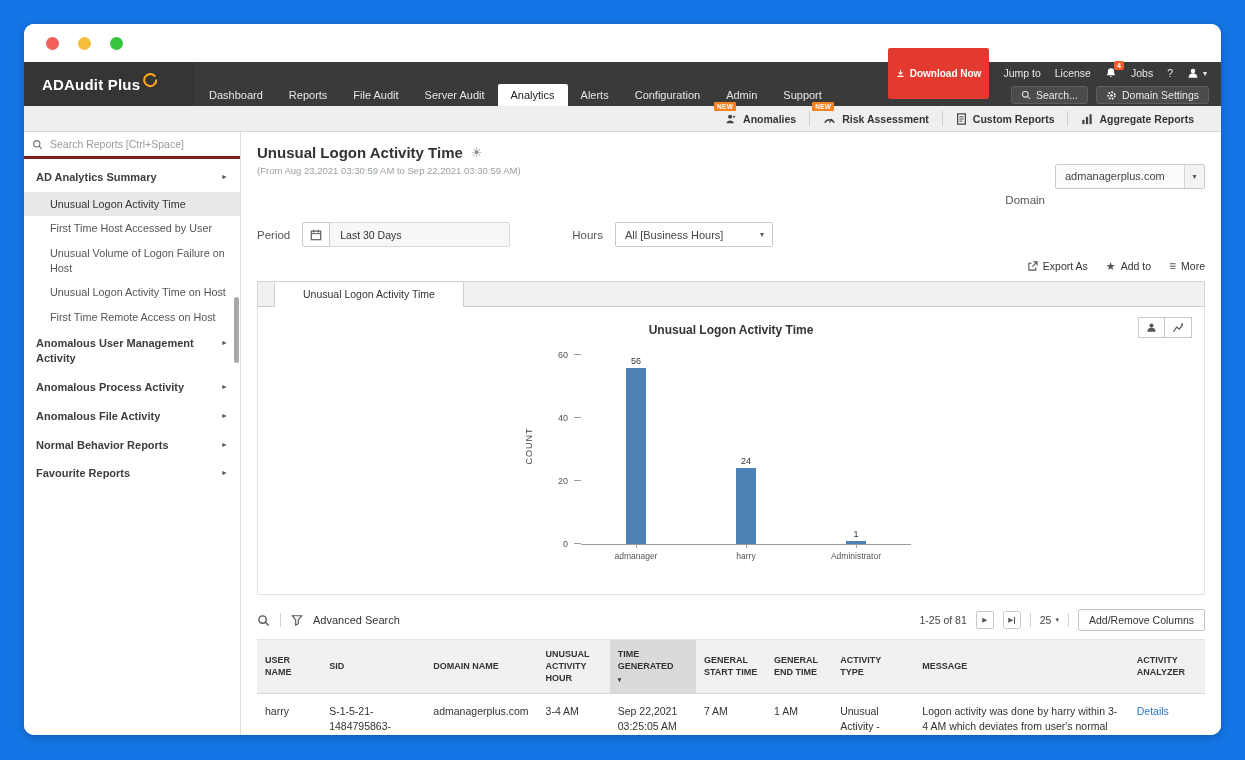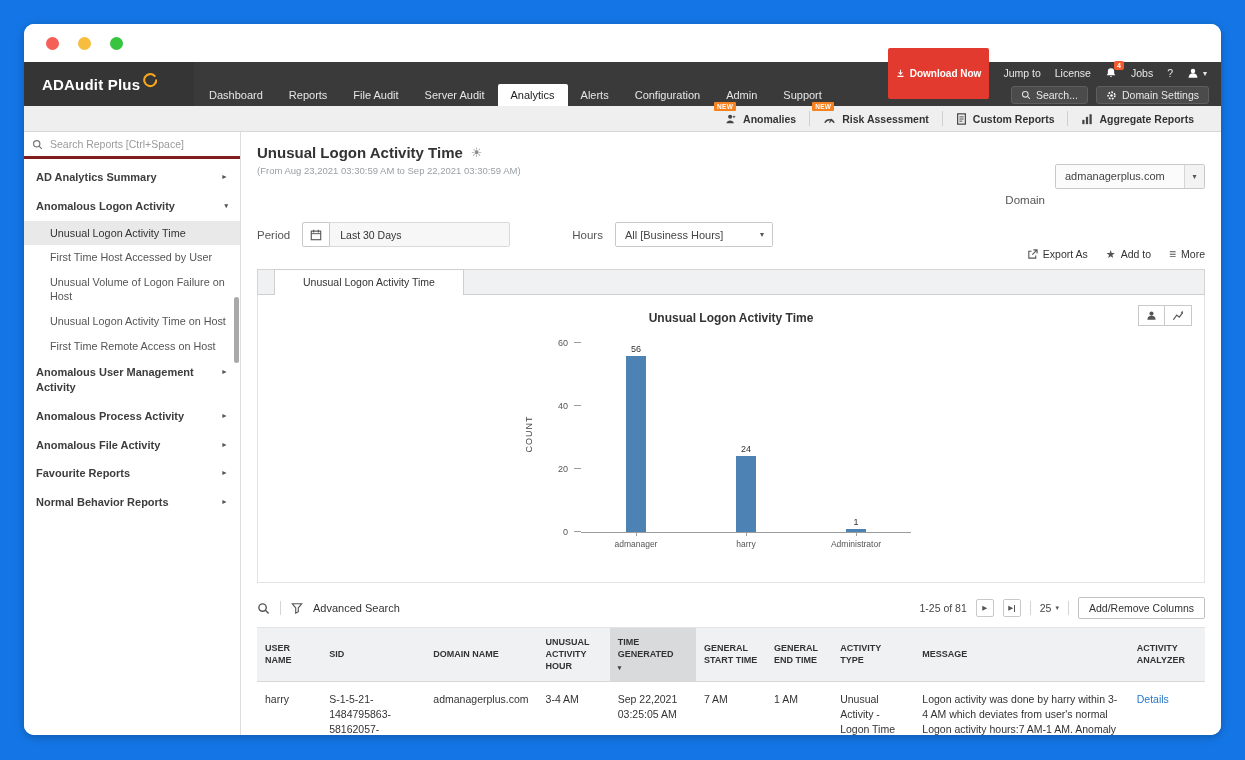--- a/index.html
+++ b/index.html
@@ -82,21 +82,21 @@
   .flabel { font-size:11.5px; color:#555; margin-right:12px; }
   .period-group { display:flex; height:25px; }
   .cal-btn { width:28px; border:1px solid #c9c9c9; background:#fff; display:flex; align-items:center;
              justify-content:center; cursor:pointer; border-radius:2px 0 0 2px; }
   .period-input { width:180px; height:25px; border:1px solid #d9d9d9; border-left:none; background:#f7f7f7;
                   font-size:10.5px; color:#333; padding-left:10px; font-family:"Liberation Sans",sans-serif;
                   border-radius:0 2px 2px 0; }
   .hours-gap { width:62px; }
   .hours-select { width:158px; background:#fff; }
 
-  .action-row { display:flex; justify-content:flex-end; align-items:center; gap:18px; }
+  .action-row { display:flex; justify-content:flex-end; align-items:center; gap:18px; margin-top:12px; }
   .action { display:flex; align-items:center; gap:5px; font-size:10.5px; color:#333; cursor:pointer; }
   .action .aicon { color:#555; display:flex; }
   .more-glyph { font-size:12px; color:#555; }
 
   
   .tabstrip { margin-top:8px; height:26px; background:#f0f1f2; border:1px solid #d4d4d4; border-bottom:1px solid #cfcfcf;
               display:flex; align-items:flex-end; padding-left:16px; }
   .tab { background:#fff; border:1px solid #cfcfcf; border-bottom:none; height:26px; line-height:25px;
          padding:0 28px; font-size:10.5px; color:#333; margin-bottom:-1px; position:relative; z-index:2; cursor:pointer; }
   .chart-panel { position:relative; border:1px solid #e3e3e3; border-top:none; height:288px; background:#fff; }
@@ -294,47 +294,43 @@
                 <path d="M9 9l3.5 3.5" stroke="#777" stroke-width="1.5"></path>
               </svg>
           </span>
           <input placeholder="Search Reports [Ctrl+Space]" style="">
         </div>
         <div class="side-list">
           <div class="sgroup">
             <span>AD Analytics Summary</span>
             <span class="caret">►</span>
           </div>
-          <div class="sgroup">
-            <span>Anomalous Logon Activity</span>
-            <span class="caret">▾</span>
-          </div>
           <div class="schild selected">Unusual Logon Activity Time</div>
           <div class="schild">First Time Host Accessed by User</div>
           <div class="schild">Unusual Volume of Logon Failure on Host</div>
           <div class="schild">Unusual Logon Activity Time on Host</div>
           <div class="schild">First Time Remote Access on Host</div>
           <div class="sgroup">
             <span style="max-width:160px;">Anomalous User Management Activity</span>
             <span class="caret">►</span>
           </div>
           <div class="sgroup">
             <span>Anomalous Process Activity</span>
             <span class="caret">►</span>
           </div>
           <div class="sgroup">
             <span>Anomalous File Activity</span>
             <span class="caret">►</span>
           </div>
           <div class="sgroup">
+            <span>Normal Behavior Reports</span>
+            <span class="caret">►</span>
+          </div>
+          <div class="sgroup">
             <span>Favourite Reports</span>
-            <span class="caret">►</span>
-          </div>
-          <div class="sgroup">
-            <span>Normal Behavior Reports</span>
             <span class="caret">►</span>
           </div>
         </div>
         <div class="side-scrollthumb"></div>
       </div>
 
       <div class="main">
 
         <div class="page-head">
           <div>

